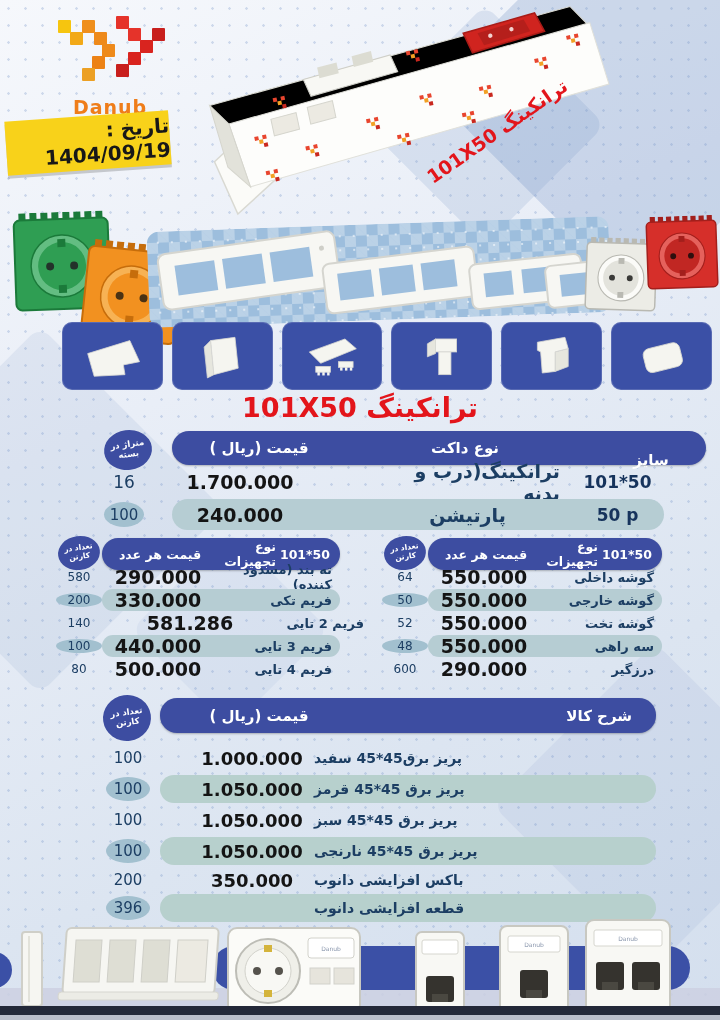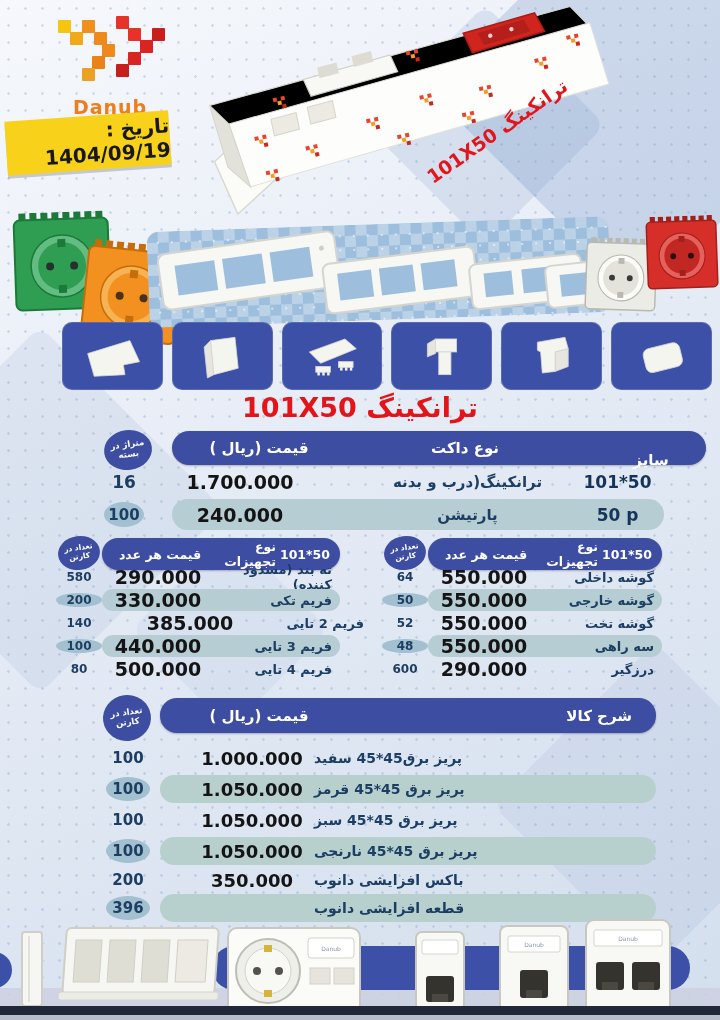--- a/index.html
+++ b/index.html
@@ -52,35 +52,35 @@
   .bt1{left:104px;top:430px;width:48px;height:40px;font-size:8.5px;}
   .b2l{left:58px;top:536px;width:42px;height:34px;font-size:7.5px;}
   .b2r{left:384px;top:536px;width:42px;height:34px;font-size:7.5px;}
   .bt3{left:103px;top:695px;width:48px;height:46px;font-size:8.5px;}
 
   
   .hpill{position:absolute;background:#3d4da1;border-radius:17px;color:#fff;display:flex;align-items:center;
         font-weight:bold;box-shadow:0 1px 2px rgba(0,0,0,.25);}
   .cell{position:absolute;display:flex;align-items:center;justify-content:center;}
   .num{font-weight:bold;color:#141414;}
-  .qtyn{font-weight:bold;color:#1c3e63;}
+  .qtyn{font-weight:normal;color:#1c3e63;}
   .fa{font-weight:bold;color:#1c3e63;}
   .shpill{background:#b6cdd3;border-radius:16px;}
   .qcirc{background:#a2c0cf;border-radius:50%;}
 
   
   .t1head{left:172px;top:431px;width:534px;height:34px;font-size:15px;}
   .t1head .hc1{width:150px;text-align:center;padding-left:12px;}
   .t1head .hc2{flex:1;text-align:center;}
   .t1head .hc3{width:110px;text-align:center;margin-top:24px;}
   .t1row{position:absolute;left:0;width:720px;height:31px;}
   .t1pillbg{position:absolute;left:172px;top:0;width:492px;height:31px;}
   .t1q{left:96px;width:56px;top:0;height:31px;font-size:17px;}
   .t1p{left:175px;width:130px;top:0;height:31px;font-size:19px;}
-  .t1t{left:375px;width:185px;top:0;height:31px;font-size:15px;}
+  .t1t{left:375px;width:185px;top:0;height:31px;font-size:19px;}
   .t1s{left:570px;width:95px;top:0;height:31px;font-size:17px;font-weight:bold;color:#16335c;}
 
   
   .t2head{top:538px;height:28px;font-size:12.5px;padding:16px 10px;box-sizing:border-box;}
   .t2hl{left:102px;width:238px;}
   .t2hr{left:428px;width:234px;}
   .t2head .hp{width:96px;text-align:center;}
   .t2head .ht{flex:1;display:flex;justify-content:flex-end;align-items:center;gap:4px;}
   .t2row{position:absolute;height:22px;display:flex;align-items:center;}
   .t2row .qty{width:46px;text-align:center;font-size:12px;}
@@ -394,21 +394,21 @@
   <div class="t2row t2l" style="left:56px;top:589px;">
     <span class="qty qtyn qcirc">200</span>
     <div class="rp shpill">
         <span class="price num">330.000</span>
         <span class="pname fa" dir="rtl">فریم تکی</span>
       </div>
   </div>
   <div class="t2row t2l" style="left:56px;top:612px;gap:32px;">
     <span class="qty qtyn">140</span>
     <div class="rp">
-        <span class="price num">385.000</span>
+        <span class="price num">581.286</span>
         <span class="pname fa" dir="rtl">فریم 2 تایی</span>
       </div>
   </div>
   <div class="t2row t2l" style="left:56px;top:635px;">
     <span class="qty qtyn qcirc">100</span>
     <div class="rp shpill">
         <span class="price num">440.000</span>
         <span class="pname fa" dir="rtl">فریم 3 تایی</span>
       </div>
   </div>

